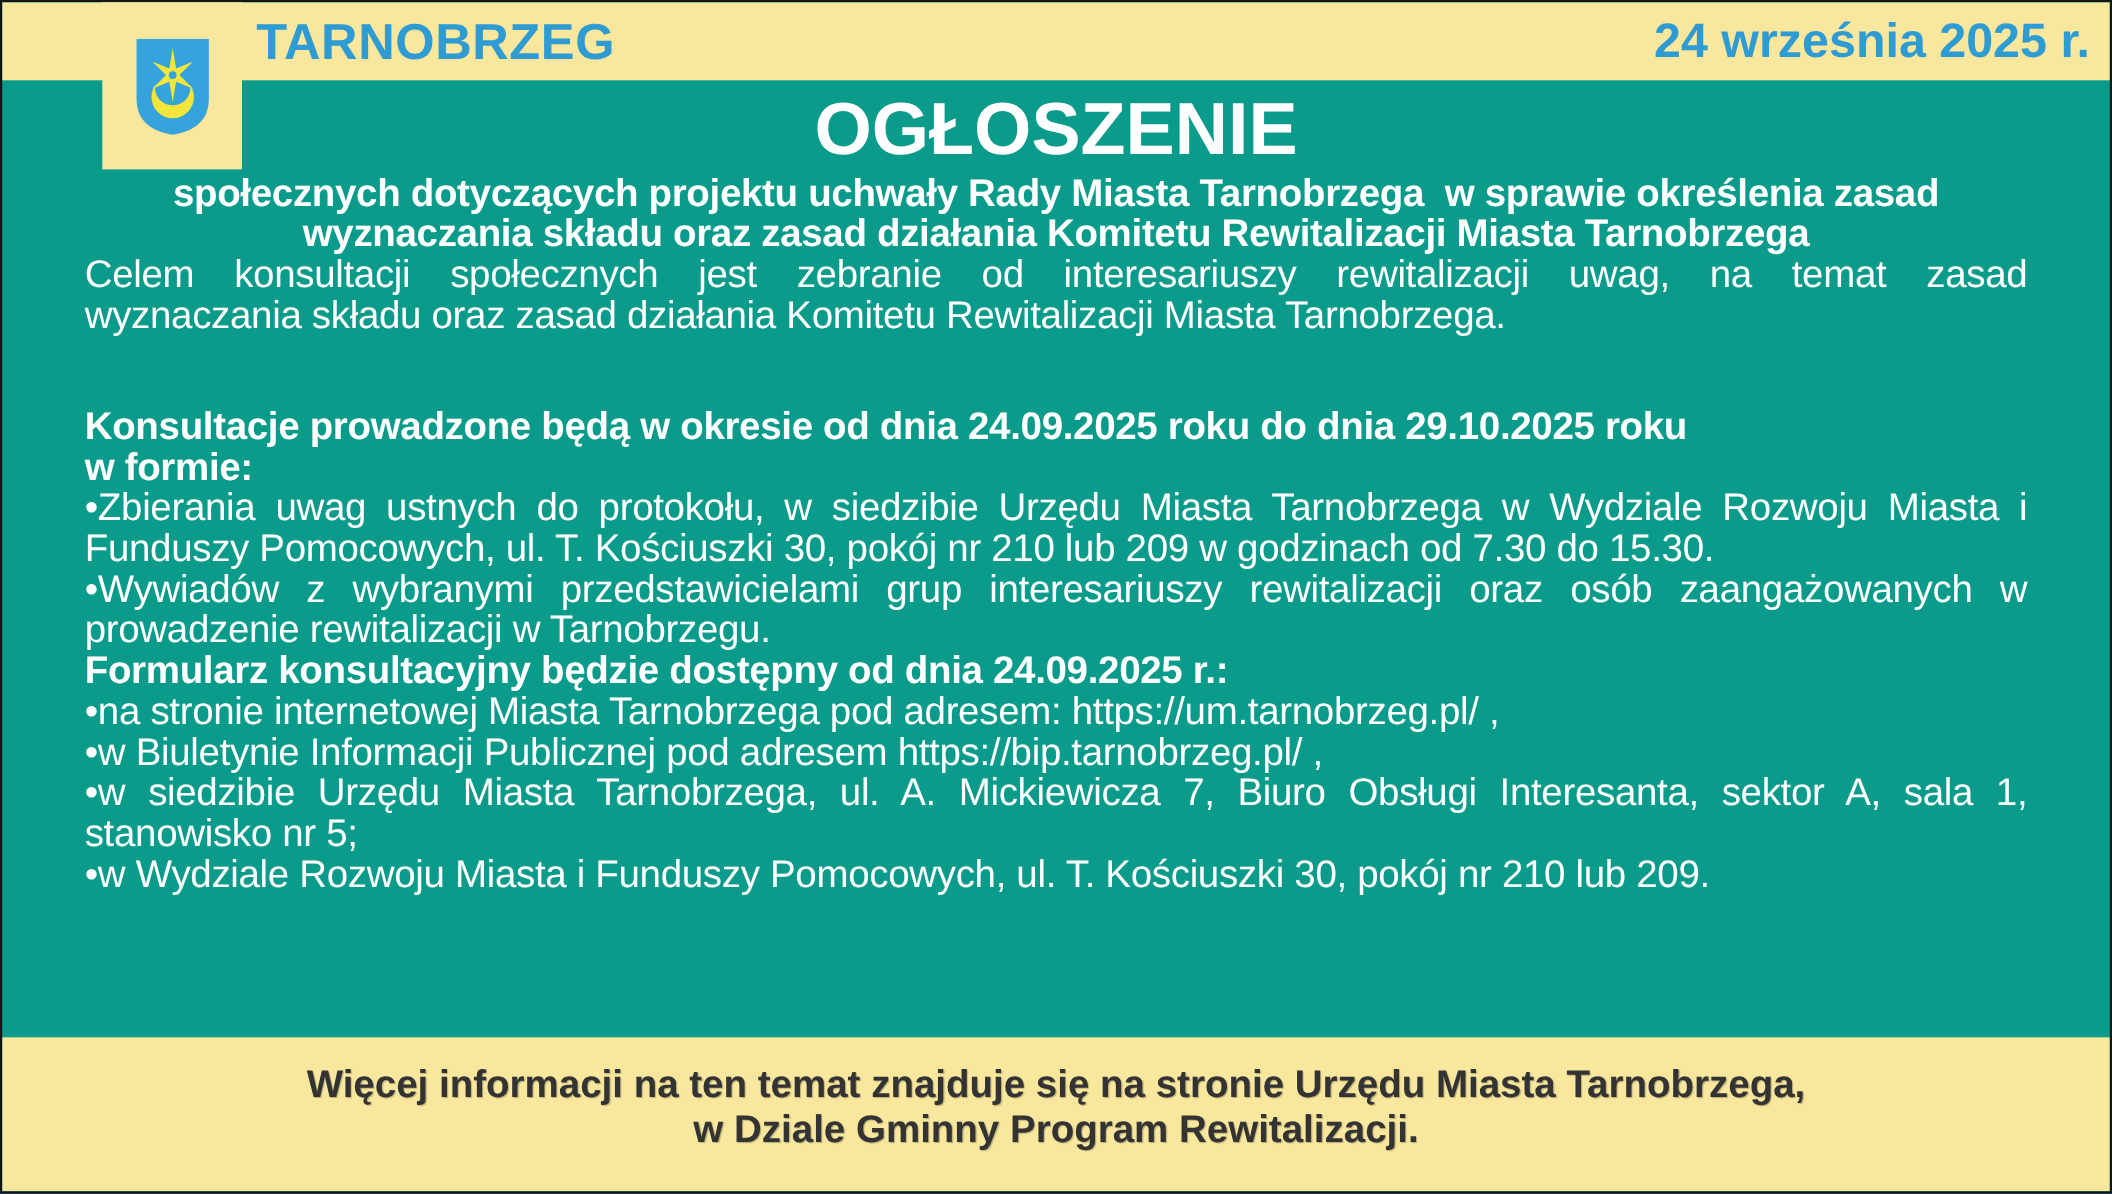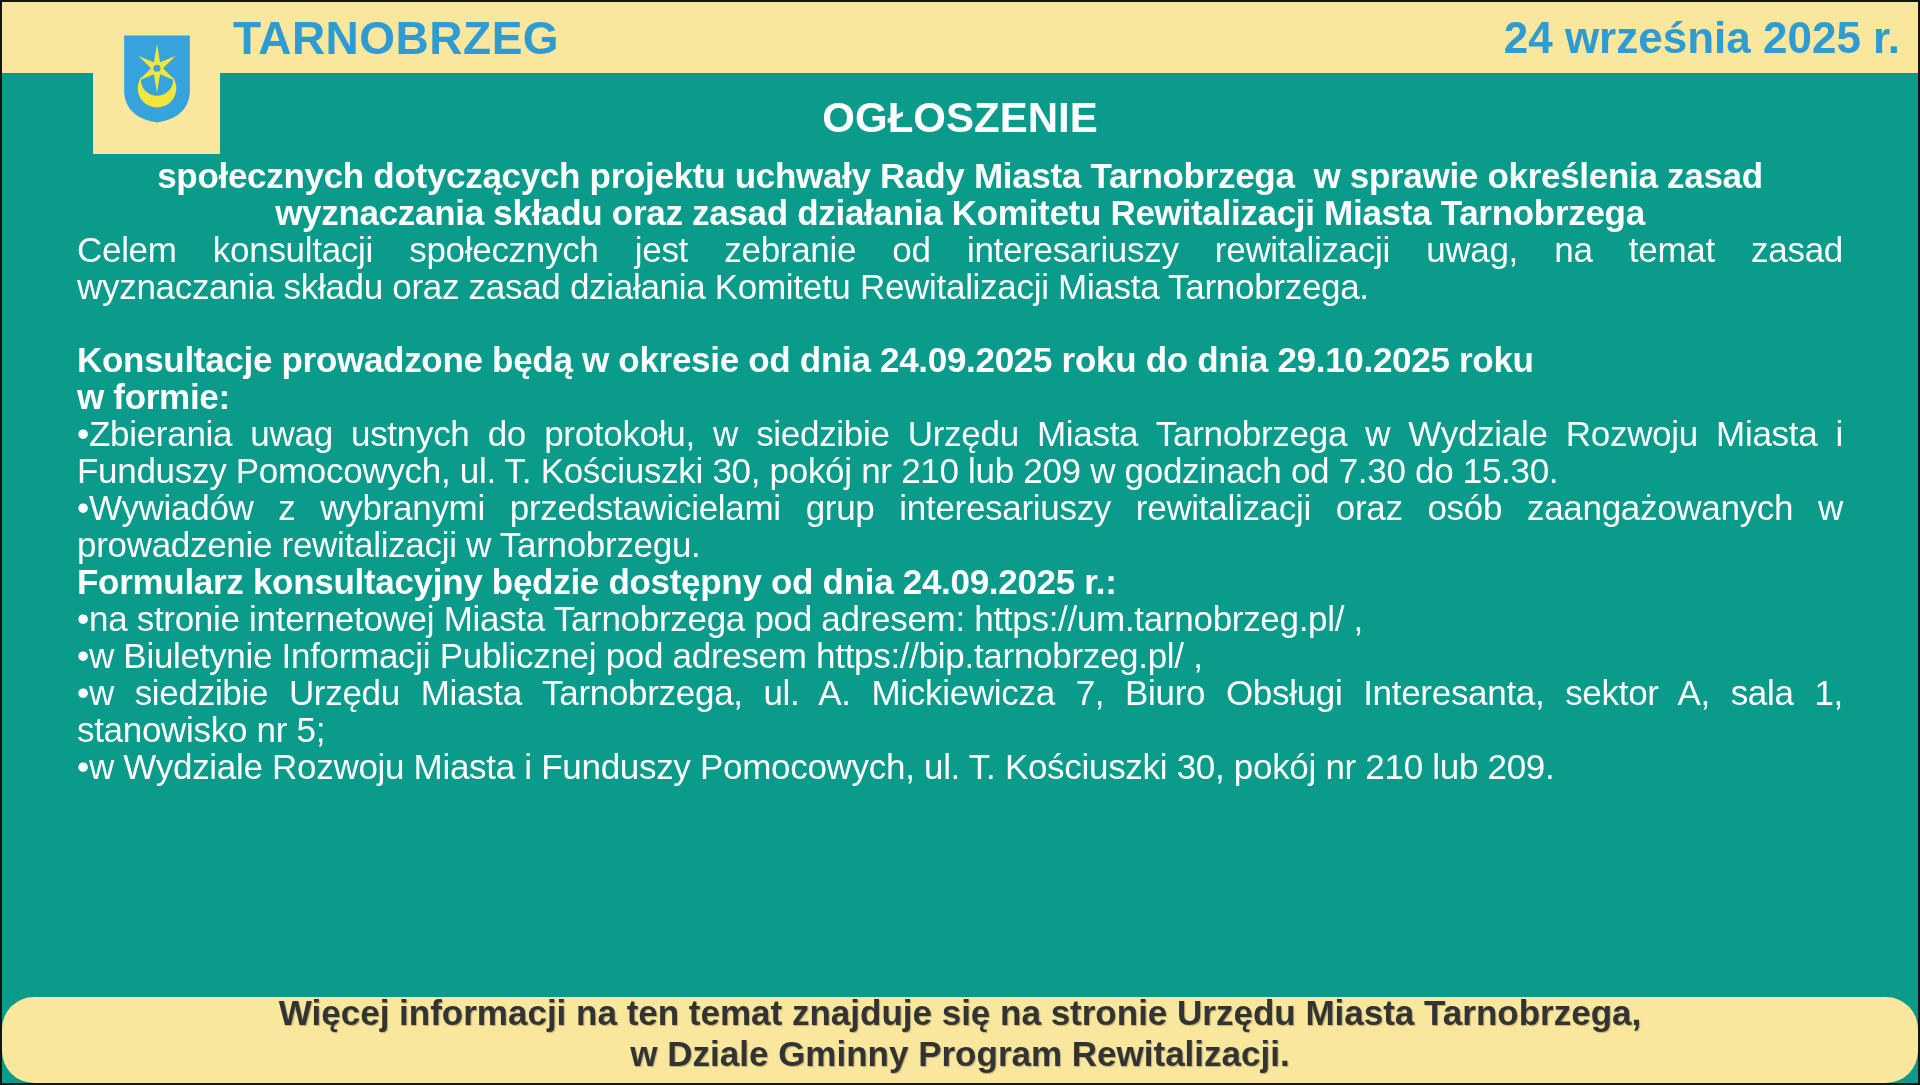--- a/index.html
+++ b/index.html
@@ -41,39 +41,39 @@
   
   .content {
     position:absolute; top:71px; left:0; right:0; bottom:122px;
     padding:12px 75px 0 75px;
     color:#ffffff;
     font-size:35px; line-height:37px; letter-spacing:-0.3px;
     box-sizing:border-box;
   }
   .announcement-title {
     text-align:center;
-    font-size:42px; line-height:58px; font-weight:bold;
+    font-size:67px; line-height:58px; font-weight:bold;
     letter-spacing:0; margin:4px 0 10px 0;
   }
   .intro-line  { text-align:center; font-weight:bold; white-space:pre; }
   .lead-line   { text-align:left; }
   .lead-line:first-child { text-align:justify; text-align-last:justify; }
-  .section-period { margin-top:36px; }
+  .section-period { margin-top:64px; }
   .heading-line { font-weight:bold; white-space:pre; }
   ul.bullets { list-style:none; margin:0; padding:0; }
   li.bullet-item { text-align:justify; text-align-last:left; }
   li.bullet-item::before { content:"\2022 "; }
   .availability-heading { font-weight:bold; white-space:pre; }
 
   
   .footer-bar {
-    position:absolute; left:0; right:0; bottom:0; height:86px;
+    position:absolute; left:0; right:0; bottom:0; height:140px;
     background:#f8e79d;
     display:flex; flex-direction:column; justify-content:center; align-items:center;
-    padding-bottom:14px; box-sizing:border-box;border-radius:32px;
+    padding-bottom:14px; box-sizing:border-box;
   }
   .footer-line {
     color:#333333; font-weight:bold; font-size:35px; line-height:41px;
     text-align:center; white-space:pre;
     text-shadow:1px 1px 1px rgba(0,0,0,0.25);
   }
 </style>
 </head>
 <body>
 

